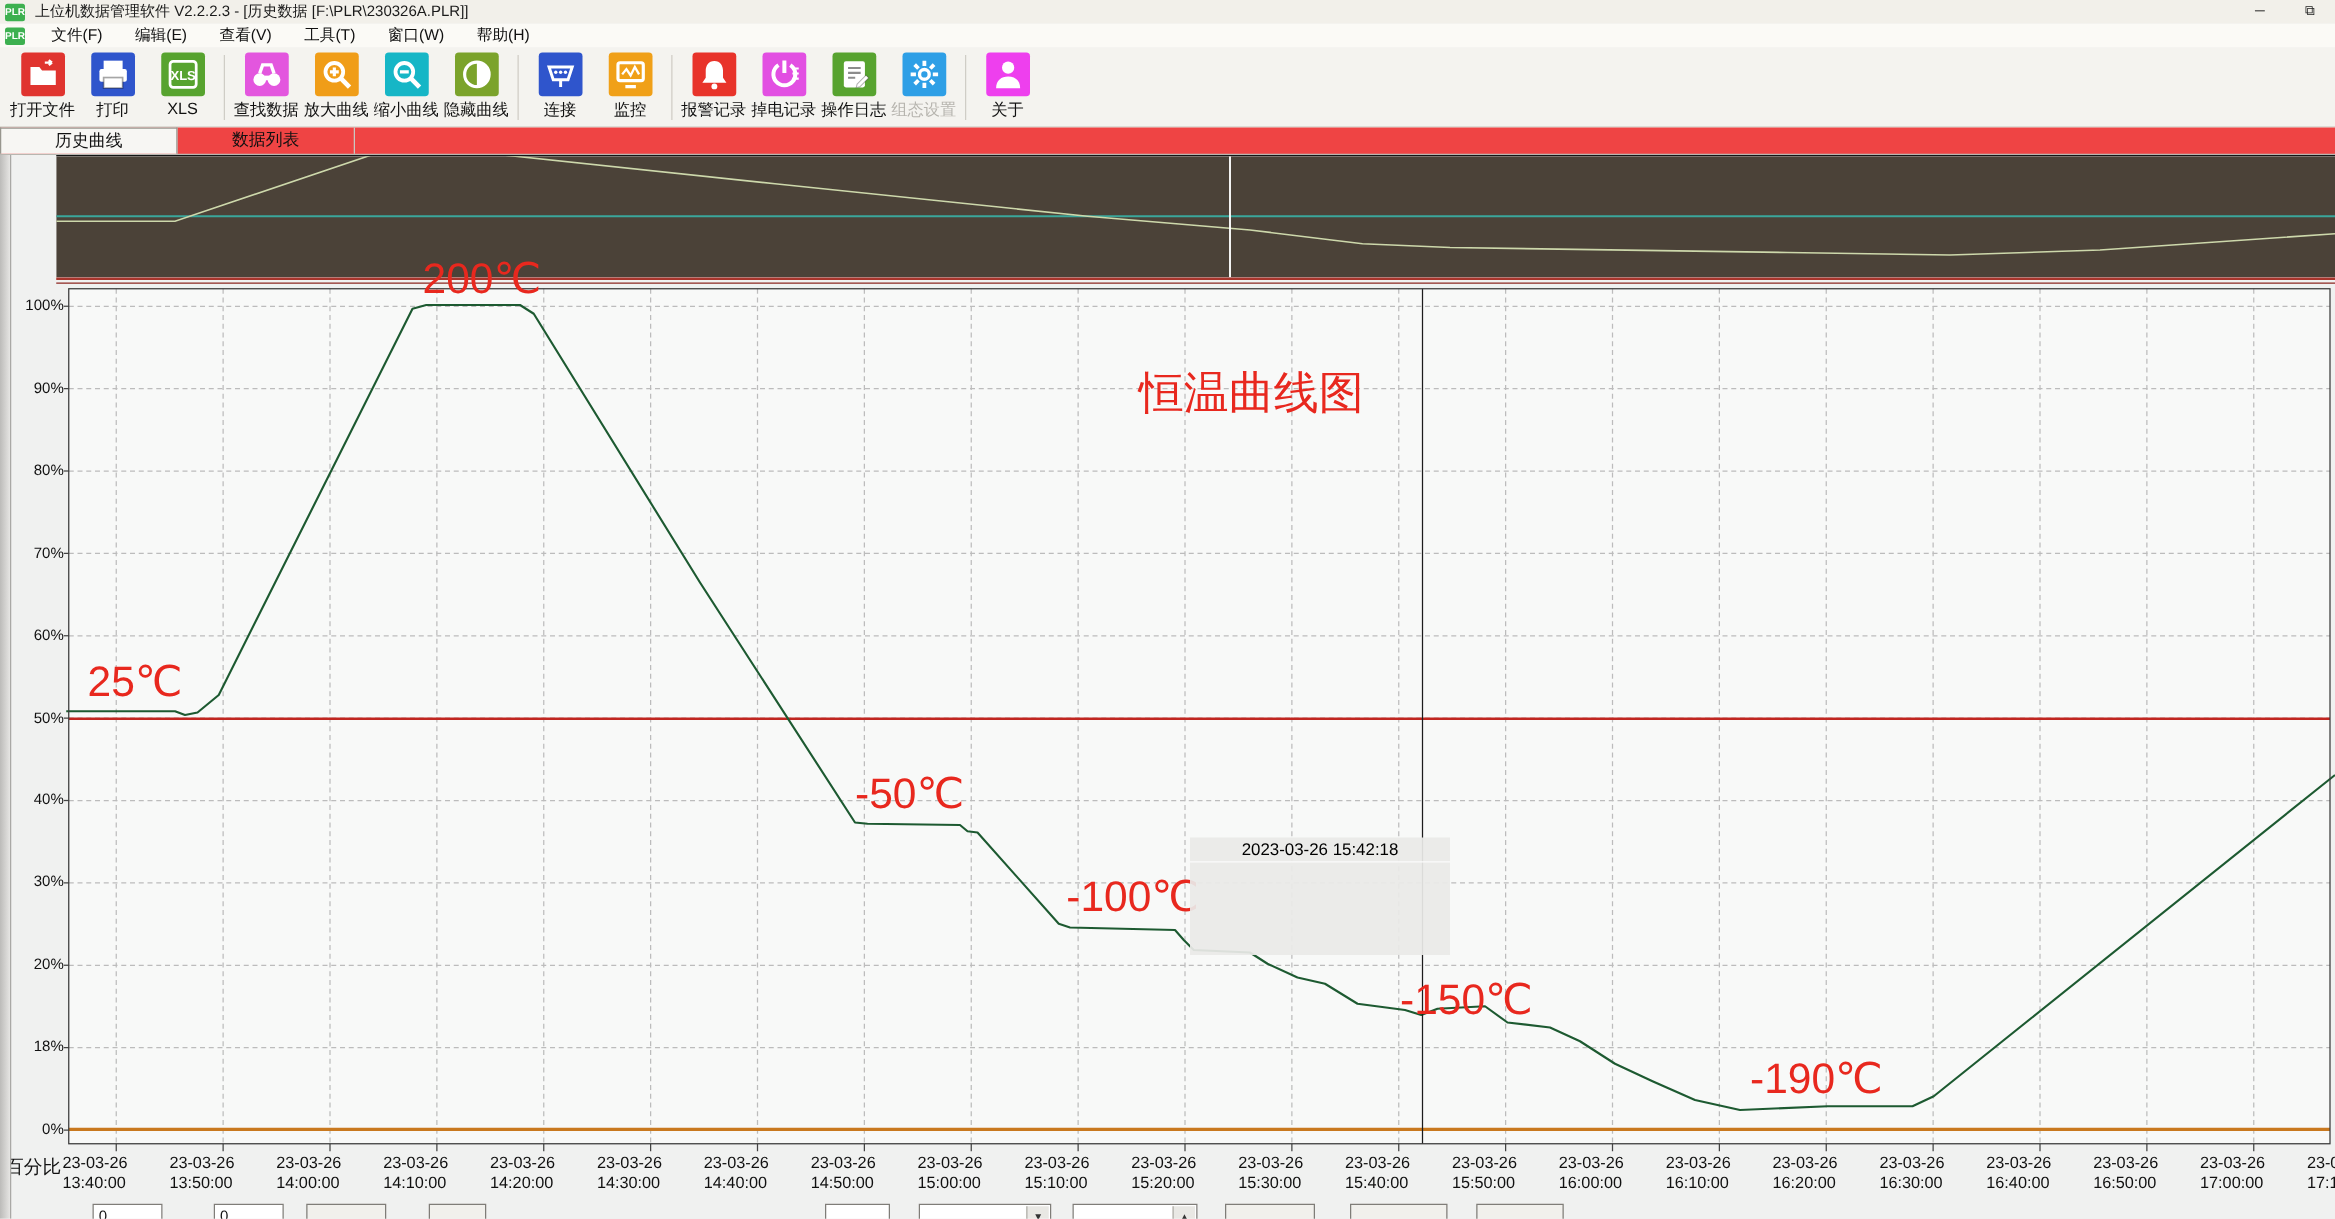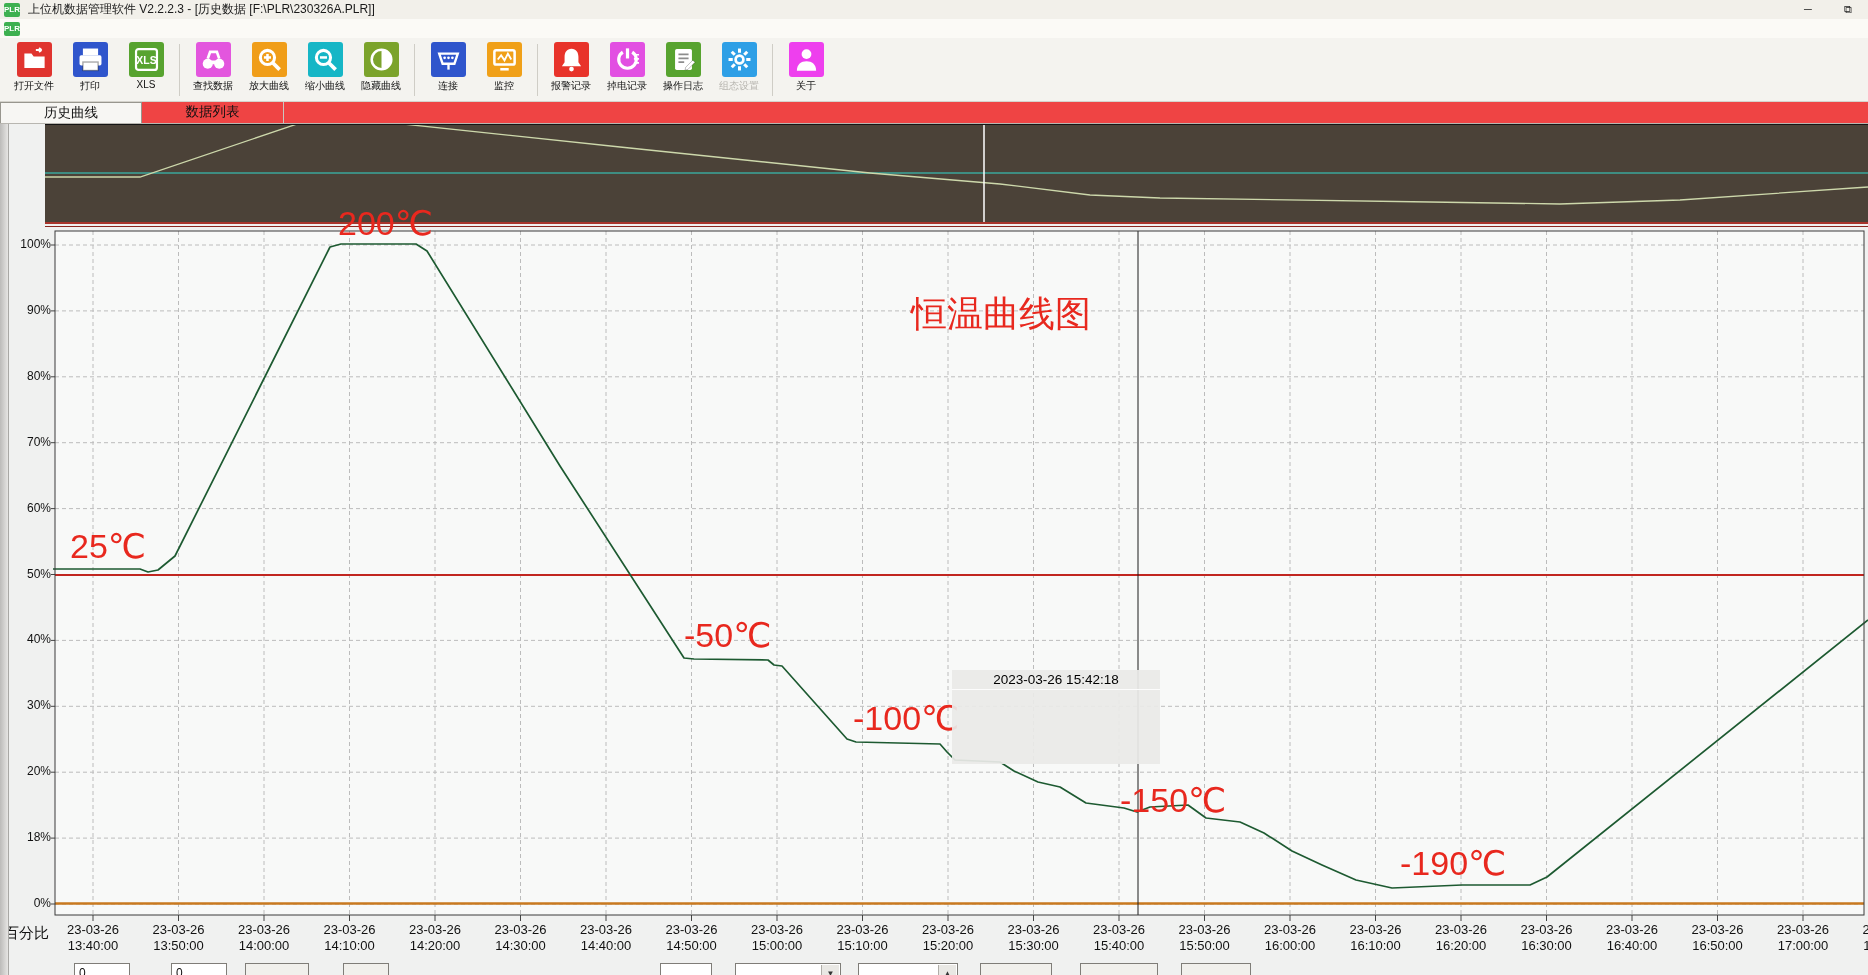--- a/index.html
+++ b/index.html
@@ -15,38 +15,38 @@
   
   .menubar{position:absolute;left:0;top:19px;right:0;height:19px;background:#fbfaf6;
     display:flex;align-items:center;font-size:12.5px;color:#111;padding-left:4px;}
   .menu-item{padding:0 13px;line-height:19px;}
   
   .toolbar{position:absolute;left:0;top:38px;right:0;height:64px;background:#f4f3ef;
     border-bottom:1px solid #d5d3cc;display:flex;align-items:flex-start;padding:4px 0 0 6px;box-sizing:border-box;}
   .tool{width:56px;display:flex;flex-direction:column;align-items:center;flex:none;}
   .tool-ic{width:35px;height:35px;border-radius:3px;display:flex;align-items:center;justify-content:center;}
   .tool-ic svg{width:27px;height:27px;display:block;}
-  .tool-lb{font-size:10px;margin-top:2px;color:#111;white-space:nowrap;}
+  .tool-lb{font-size:13px;margin-top:2px;color:#111;white-space:nowrap;}
   .tool.disabled .tool-lb{color:#b6b4ae;}
   .tsep{width:1px;height:52px;background:#cfcdc6;margin:2px 5px 0 5px;flex:none;}
   
   .tabbar{position:absolute;left:0;top:102px;right:0;height:22px;background:#ef4444;
     display:flex;font-size:13.5px;border-bottom:1px solid #b8b6b0;box-sizing:border-box;}
   .tab{width:142px;text-align:center;line-height:20px;color:#111;border-right:1px solid #c9c7c1;box-sizing:border-box;}
   .tab.active{background:#f7f6f3;border:1px solid #98968e;border-bottom:none;}
   
   .chart-region{position:absolute;left:0;top:124px;right:0;bottom:0;background:#f0f1f0;overflow:hidden;}
   .left-strip{position:absolute;left:0;top:0;width:8px;height:100%;
     background:linear-gradient(90deg,#bcbbb9,#e6e5e3);border-right:1px solid #a9a8a5;}
   .mini-chart{position:absolute;left:45px;top:0;width:1823px;height:97px;border-top:1px solid #151515;}
   .kpa-line{position:absolute;left:45px;right:0;top:98px;height:2px;background:#a8352c;}
   .kpa-line2{position:absolute;left:45px;right:0;top:102px;height:1px;background:#8c2720;}
   svg.plot{position:absolute;left:0;top:0;}
   .ylab{position:absolute;left:3px;width:48px;text-align:right;font-size:12px;color:#111;}
-  .xlab{position:absolute;width:86px;text-align:center;font-size:13px;line-height:15.5px;color:#111;white-space:nowrap;}
+  .xlab{position:absolute;width:86px;font-size:13px;line-height:15.5px;color:#111;white-space:nowrap;}
   .unit-label{position:absolute;left:4px;top:800px;font-size:15px;color:#111;}
   .annot{position:absolute;color:#e8281e;font-size:34px;font-weight:500;white-space:nowrap;
     font-family:"Liberation Sans","DejaVu Sans",sans-serif;}
   .annot.title{font-size:36px;}
   .tooltip{position:absolute;left:952px;top:546px;width:208px;height:94px;
     background:rgba(233,233,231,0.93);font-size:13.5px;color:#000;
     font-family:Liberation Sans, sans-serif;box-sizing:border-box;padding:1px 0 0 0;}
   .tt-title{text-align:center;height:18px;line-height:18px;border-bottom:1px solid #fcfcfc;}
   .tt-row{display:flex;align-items:center;height:18px;border-bottom:1px solid #fbfbfa;padding-left:4px;gap:6px;}
   .tt-sq{width:13px;height:13px;flex:none;}
@@ -64,20 +64,28 @@
     <span class="plr-badge">PLR</span>
     <span>上位机数据管理软件 V2.2.2.3 - [历史数据 [F:\PLR\230326A.PLR]]</span>
     <span class="win-controls">
       <span class="win-btn">─</span>
       <span class="win-btn">⧉</span>
     </span>
   </div>
 
   <div class="menubar">
     <span class="plr-badge">PLR</span>
+    <span id="menu-items" style="display:flex">
+        <span class="menu-item">文件(F)</span>
+        <span class="menu-item">编辑(E)</span>
+        <span class="menu-item">查看(V)</span>
+        <span class="menu-item">工具(T)</span>
+        <span class="menu-item">窗口(W)</span>
+        <span class="menu-item">帮助(H)</span>
+      </span>
   </div>
 
   <div class="toolbar" id="toolbar">
       <div class="tool">
         <span class="tool-ic" style="background: rgb(224, 52, 47);">
           <svg viewBox="0 0 16 16">
             <path d="M2 13 V4.5 h4.2 l1.3 1.7 H14 V13 z" fill="#fff"></path>
             <path d="M8.8 2.4 h3.4 M12.2 2.4 l-1.5 -1.2 M12.2 2.4 l-1.5 1.2" stroke="#fff" stroke-width="1.1" fill="none"></path>
           </svg>
         </span>

